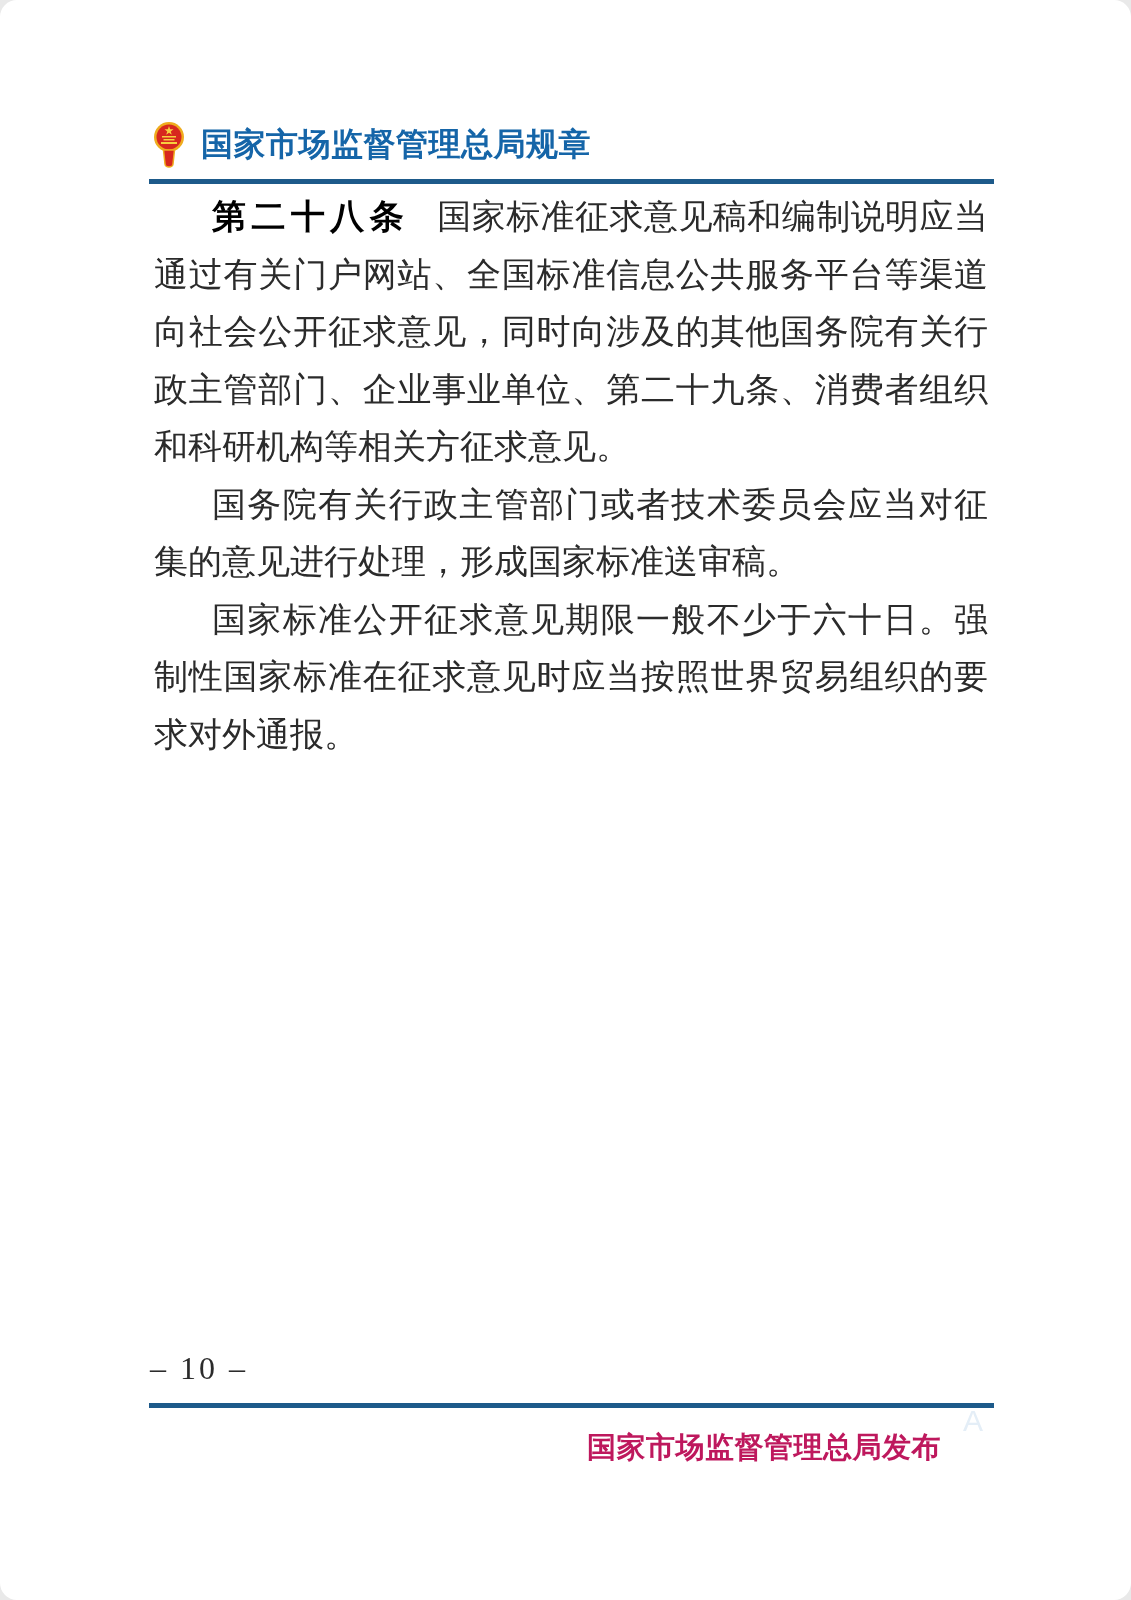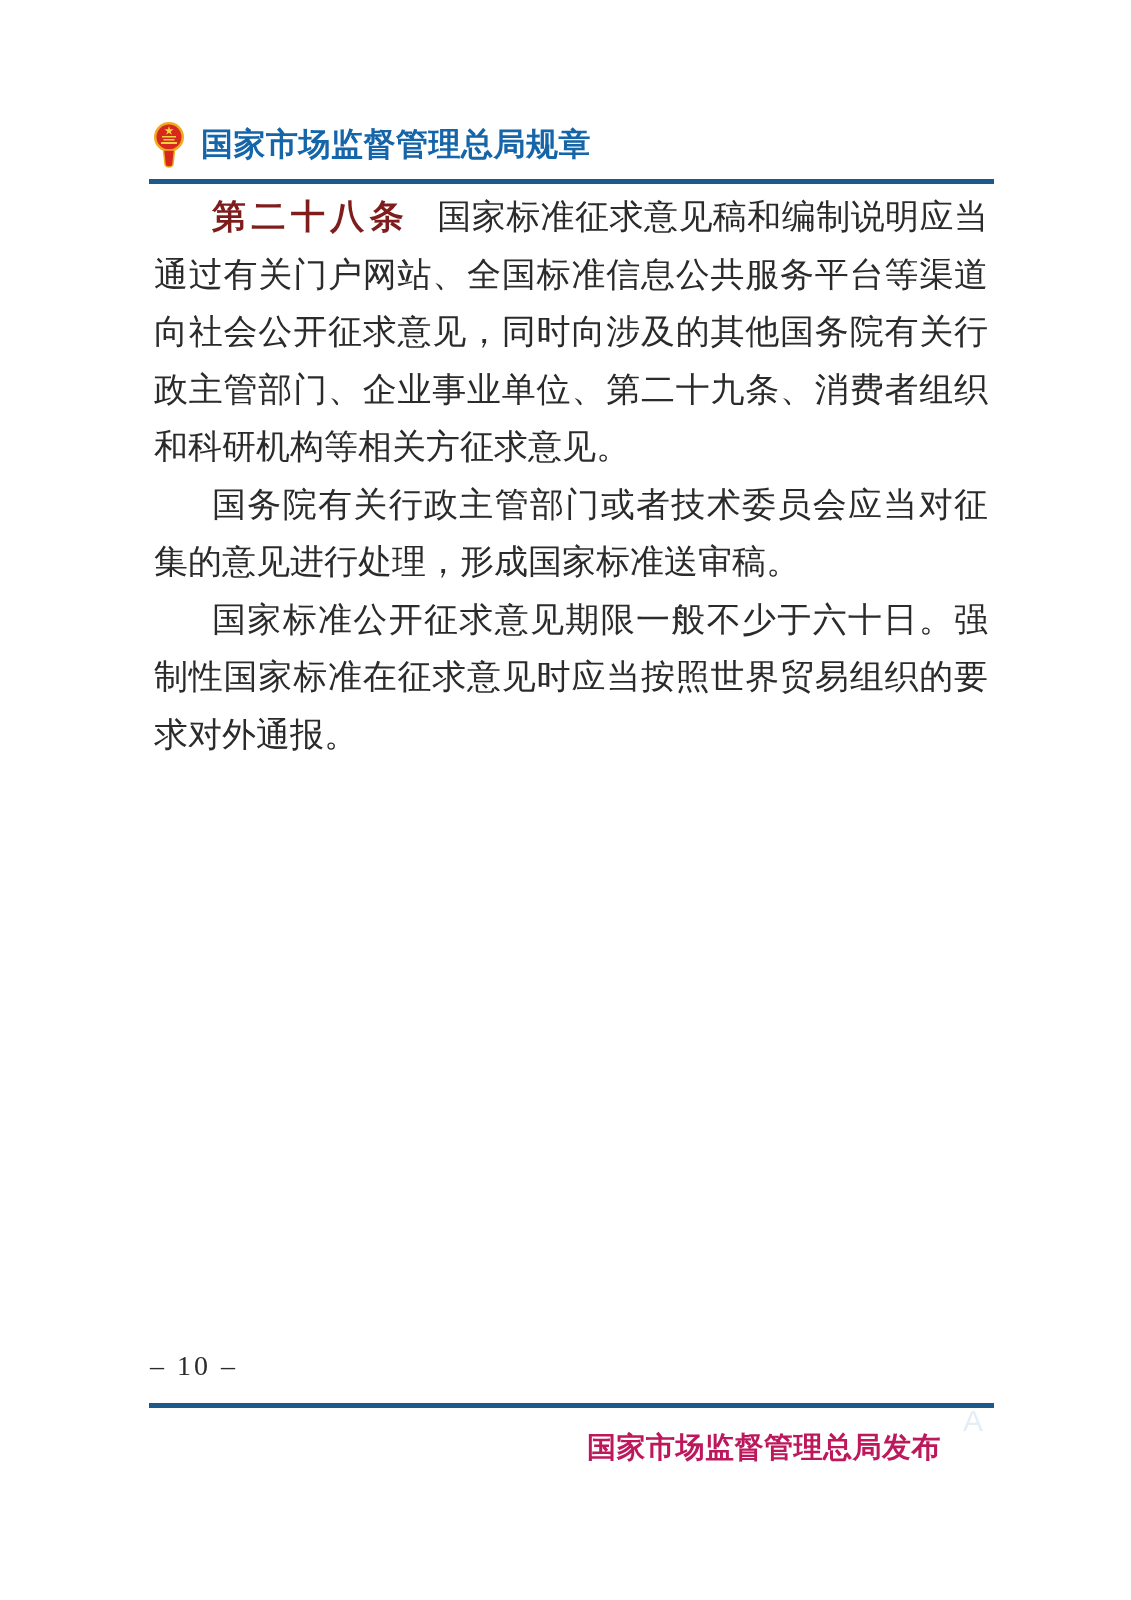--- a/index.html
+++ b/index.html
@@ -3,20 +3,21 @@
 <meta charset="utf-8">
 <style>
   html, body { margin: 0; padding: 0; background: #e9e9e9; }
   .page {
     position: relative;
     width: 1131px;
     height: 1600px;
     background: #ffffff;
     overflow: hidden;
     font-family: "Liberation Serif", "DejaVu Serif", serif;
+    border-radius: 17px;
   }
 
   
   .doc-header {
     position: absolute;
     left: 152px;
     top: 118px;
     height: 54px;
     display: flex;
     align-items: center;
@@ -57,32 +58,32 @@
     line-height: 57.5px;
     text-align: justify;
   }
   .doc-body p {
     margin: 0;
     text-indent: 58px;
   }
   .para-head {
     font-family: "Liberation Sans", "DejaVu Sans", sans-serif;
     font-weight: 700;
-    color: #7f1d1d;
+    color: #000000;
     letter-spacing: 5px;
     margin-right: 28px;
   }
   .para-head:empty { display: none; margin: 0; }
 
   
   .page-number {
     position: absolute;
     left: 150px;
     top: 1350px;
-    font-size: 28px;
+    font-size: 32px;
     letter-spacing: 3px;
     color: #2b2b2b;
   }
   .footer-rule { top: 1403px; }
   .publisher {
     position: absolute;
     right: 190px;
     top: 1428px;
     font-family: "Liberation Sans", "DejaVu Sans", sans-serif;
     font-weight: 700;

